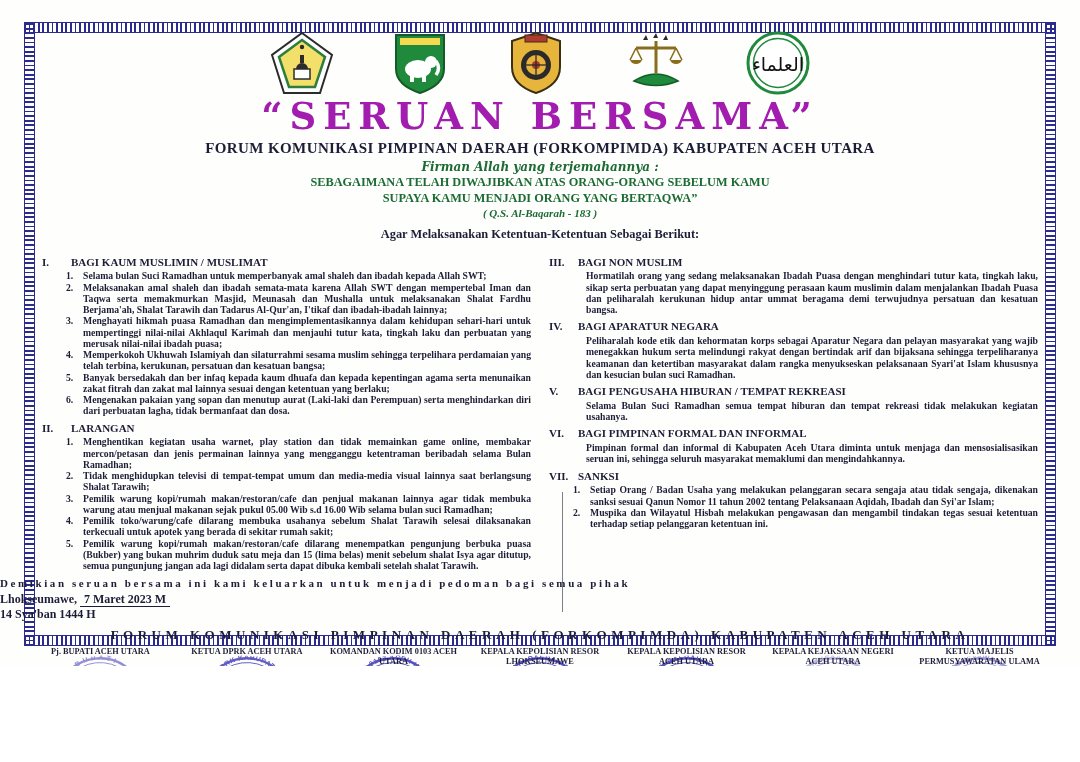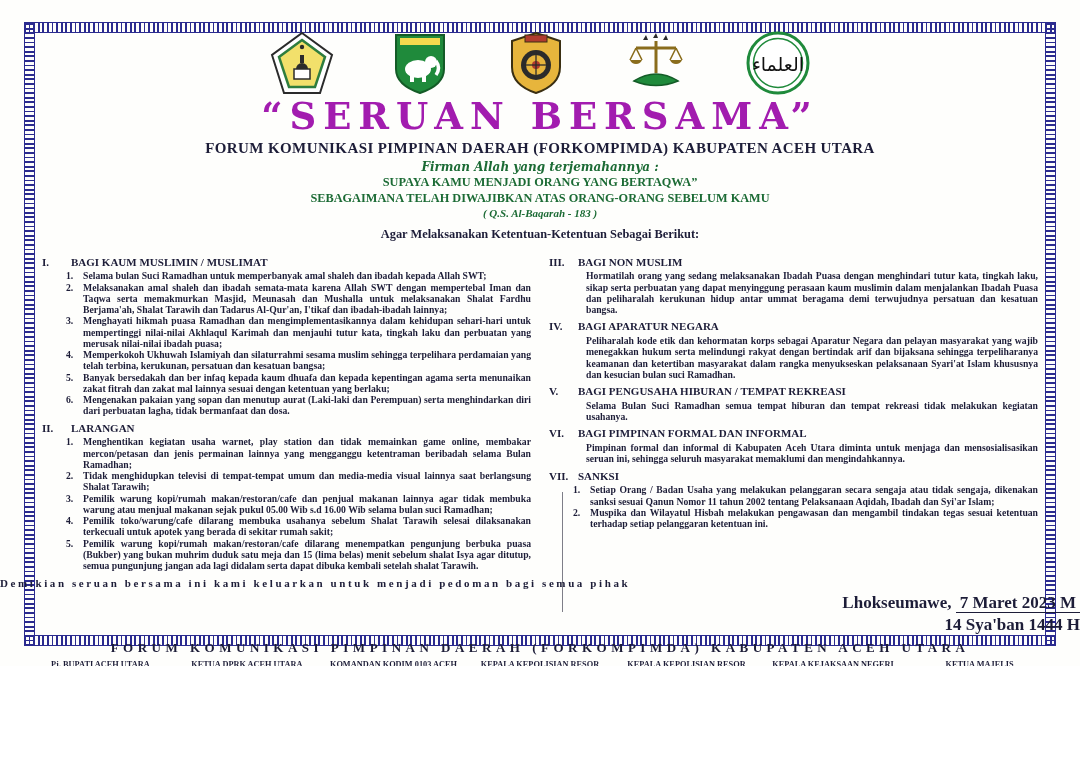--- a/index.html
+++ b/index.html
@@ -31,21 +31,21 @@
   .col{flex:1;min-width:0;}
   .sec-head{display:flex;gap:5px;font-size:11px;margin:5px 0 2px 0;text-align:left;}
   .numeral{min-width:24px;}
   .item{display:flex;gap:4px;margin-left:24px;}
   .inum{min-width:13px;}
   .itext{flex:1;text-align:justify;}
   .sec-body{margin-left:37px;text-align:justify;}
 
   .closing{position:relative;z-index:2;text-align:left;font-weight:bold;font-size:11px;
            letter-spacing:2.6px;margin-top:6px;}
-  .dateline{position:relative;z-index:2;text-align:right;font-weight:bold;font-size:17px;margin-top:3px;line-height:1.25;}
+  .dateline{position:relative;z-index:2;text-align:left;font-weight:bold;font-size:12px;margin-top:3px;line-height:1.25;}
   .date-m{border-bottom:1.2px solid #1d1d38;padding:0 4px;}
   .orgfooter{position:relative;z-index:2;text-align:center;font-weight:bold;font-size:13px;
              letter-spacing:4.5px;margin-top:5px;}
 
   .signatures{position:relative;z-index:3;display:flex;justify-content:space-between;
               margin:4px 30px 0 30px;height:158px;}
   .sig-block{position:relative;width:13.8%;text-align:center;font-weight:bold;font-size:8.3px;line-height:1.18;}
   .sig-title{position:relative;z-index:4;}
   .stamp{position:absolute;top:9px;left:50%;width:94px;height:94px;z-index:2;}
   .sig{position:absolute;top:26px;left:50%;transform:translateX(-50%);width:112px;height:46px;z-index:5;}
@@ -119,22 +119,22 @@
       <svg class="logo" viewBox="0 0 64 64">
         <circle cx="32" cy="32" r="30" fill="#ffffff" stroke="#1f8a3b" stroke-width="3"></circle>
         <circle cx="32" cy="32" r="24.5" fill="#ffffff" stroke="#1f8a3b" stroke-width="1.5"></circle>
         <text x="32" y="40" text-anchor="middle" font-size="19" font-family="DejaVu Sans, sans-serif" fill="#111111">العلماء</text>
       </svg>
     </div>
     <div class="title">“SERUAN BERSAMA”</div>
     <div class="orgline">FORUM KOMUNIKASI PIMPINAN DAERAH (FORKOMPIMDA) KABUPATEN ACEH UTARA</div>
     <div class="firman">Firman Allah yang terjemahannya :</div>
     <div class="quote">
+      <div>SEBAGAIMANA TELAH DIWAJIBKAN ATAS ORANG-ORANG SEBELUM KAMU</div>
       <div>SUPAYA KAMU MENJADI ORANG YANG BERTAQWA”</div>
-      <div>SEBAGAIMANA TELAH DIWAJIBKAN ATAS ORANG-ORANG SEBELUM KAMU</div>
     </div>
     <div class="qsource">( Q.S. Al-Baqarah - 183 )</div>
     <div class="intro">
       <div>Agar Melaksanakan Ketentuan-Ketentuan Sebagai Berikut:</div>
     </div>
   </header>
 
   <main class="columns">
     <div class="col" id="col-left">
         <div class="section">

